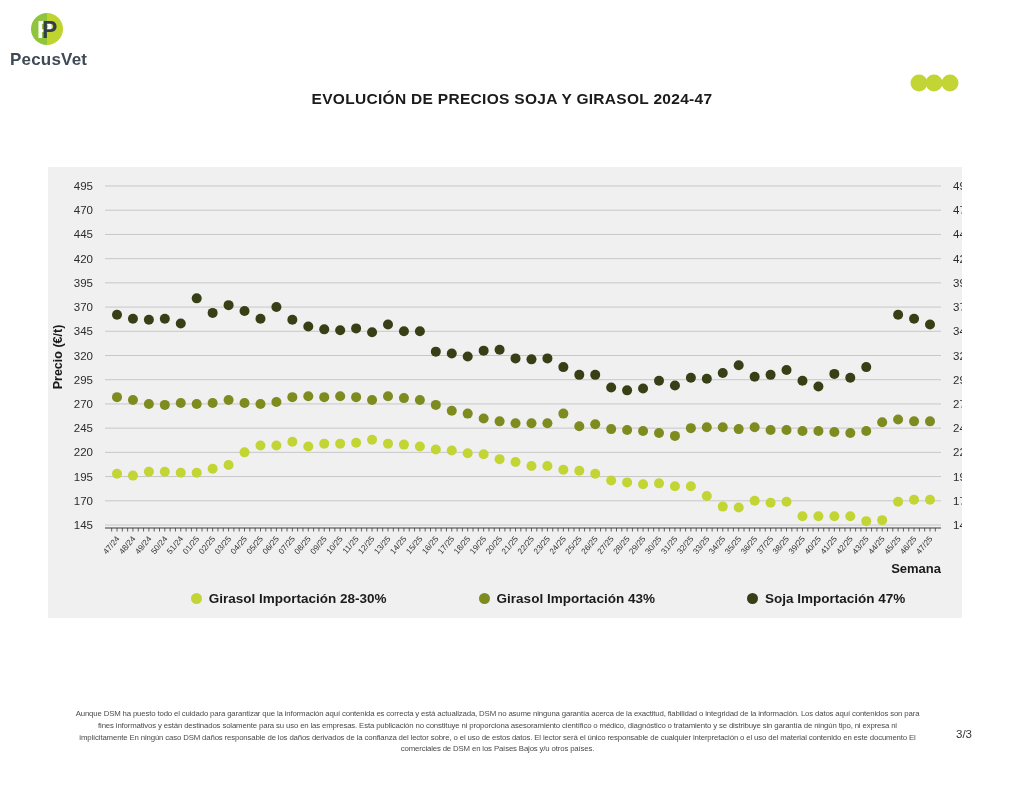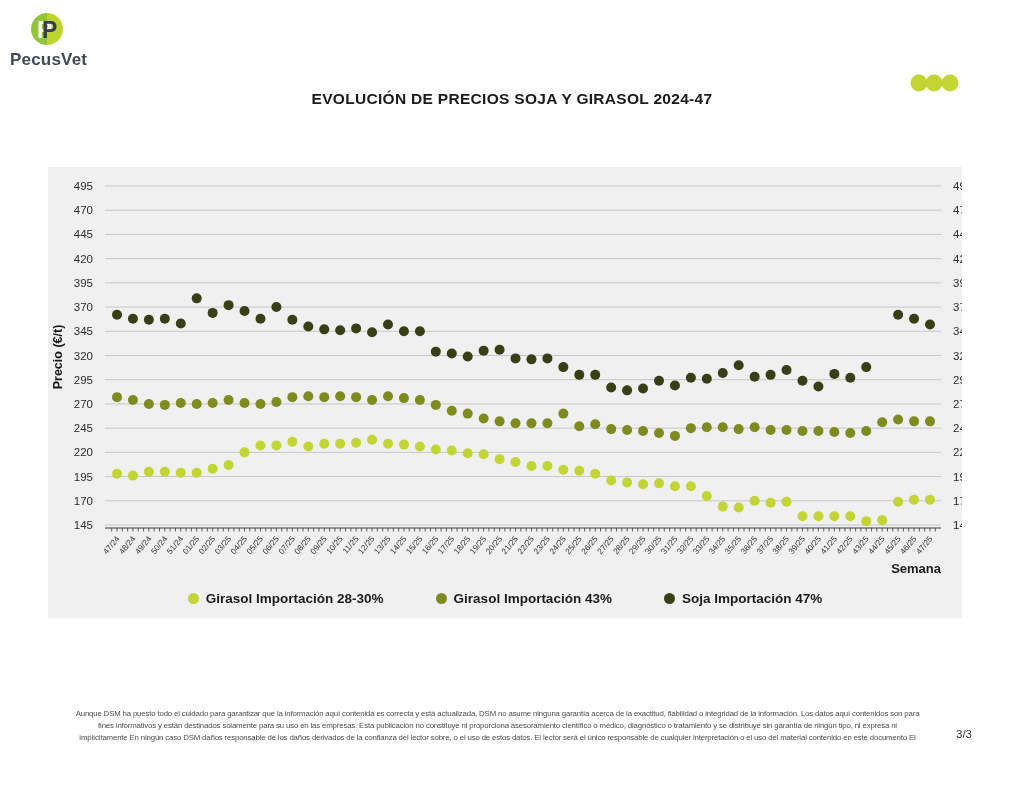--- a/index.html
+++ b/index.html
@@ -16,21 +16,21 @@
   }
   .deco-dots{position:absolute;left:906px;top:72px;width:58px;height:22px;}
   .chart-panel{position:absolute;left:48px;top:167px;width:914px;height:451px;background:#f0f0f0;}
   #chart-svg{position:absolute;left:0;top:0;}
   .ytick{font:11.5px "Liberation Sans",sans-serif;fill:#2b2b2b;}
   .xtick{font:8.2px "Liberation Sans",sans-serif;fill:#333333;}
   .axis-title{font:bold 12.5px "Liberation Sans",sans-serif;fill:#1a1a1a;}
   .xaxis-title{font:bold 13px "Liberation Sans",sans-serif;fill:#1a1a1a;}
   .legend{
     position:absolute;left:0;top:419px;width:914px;height:24px;
-    display:flex;justify-content:center;align-items:center;gap:52px;
+    display:flex;justify-content:center;align-items:center;gap:92px;padding-left:43px;
   }
   .legend-item{display:flex;align-items:center;font-size:13.5px;font-weight:bold;color:#1b1b1b;white-space:nowrap;}
   .ldot{display:inline-block;width:11px;height:11px;border-radius:50%;margin-right:7px;}
   .footer{position:absolute;left:45px;top:708px;width:905px;color:#4b4b4b;text-align:center;}
   .footer-line{font-size:7.8px;letter-spacing:-0.15px;line-height:11.8px;white-space:nowrap;overflow:hidden;}
   .page-num{position:absolute;left:956px;top:728px;font-size:11.5px;color:#333333;}
 </style>
 </head>
 <body>
 
@@ -479,14 +479,15 @@
       <span class="ldot" style="background: rgb(55, 63, 22);"></span>
       <span>Soja Importación 47%</span>
     </div>
   </div>
 </div>
 
 <div class="footer">
   <div class="footer-line">Aunque DSM ha puesto todo el cuidado para garantizar que la información aquí contenida es correcta y está actualizada, DSM no asume ninguna garantía acerca de la exactitud, fiabilidad o integridad de la información. Los datos aquí contenidos son para</div>
   <div class="footer-line">fines informativos y están destinados solamente para su uso en las empresas. Esta publicación no constituye ni proporciona asesoramiento científico o médico, diagnóstico o tratamiento y se distribuye sin garantía de ningún tipo, ni expresa ni</div>
   <div class="footer-line">implícitamente En ningún caso DSM daños responsable de los daños derivados de la confianza del lector sobre, o el uso de estos datos. El lector será el único responsable de cualquier interpretación o el uso del material contenido en este documento El</div>
+  <div class="footer-line">comerciales de DSM en los Países Bajos y/u otros países.</div>
 </div>
 <div class="page-num">3/3</div>
 
 </body></html>

